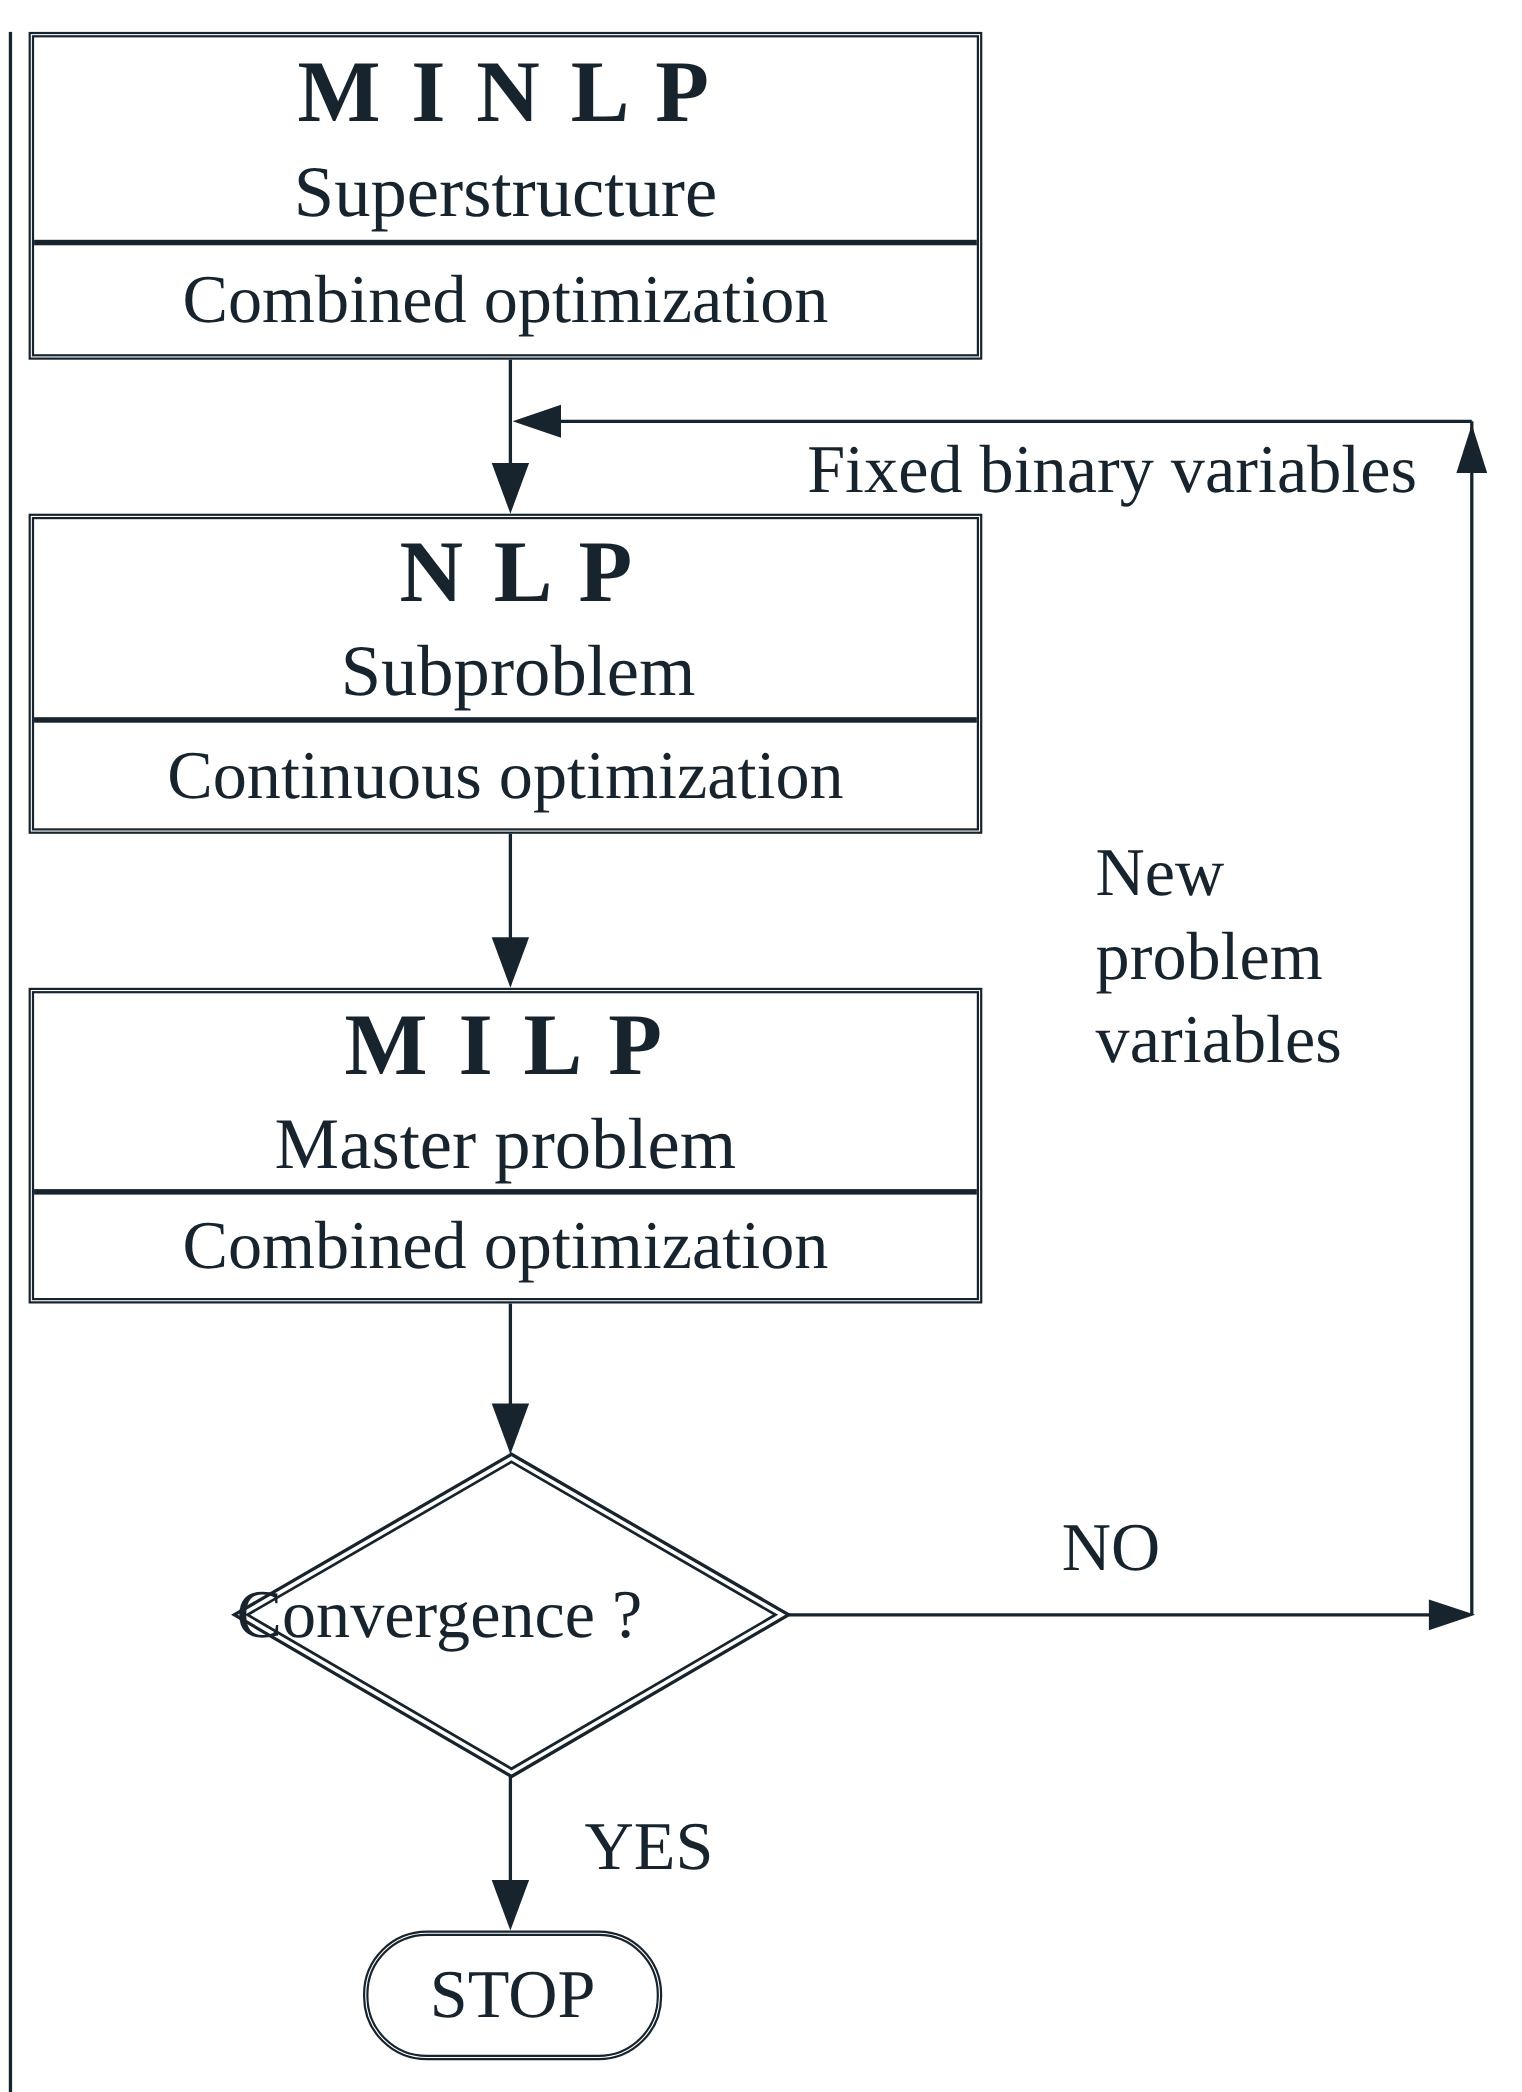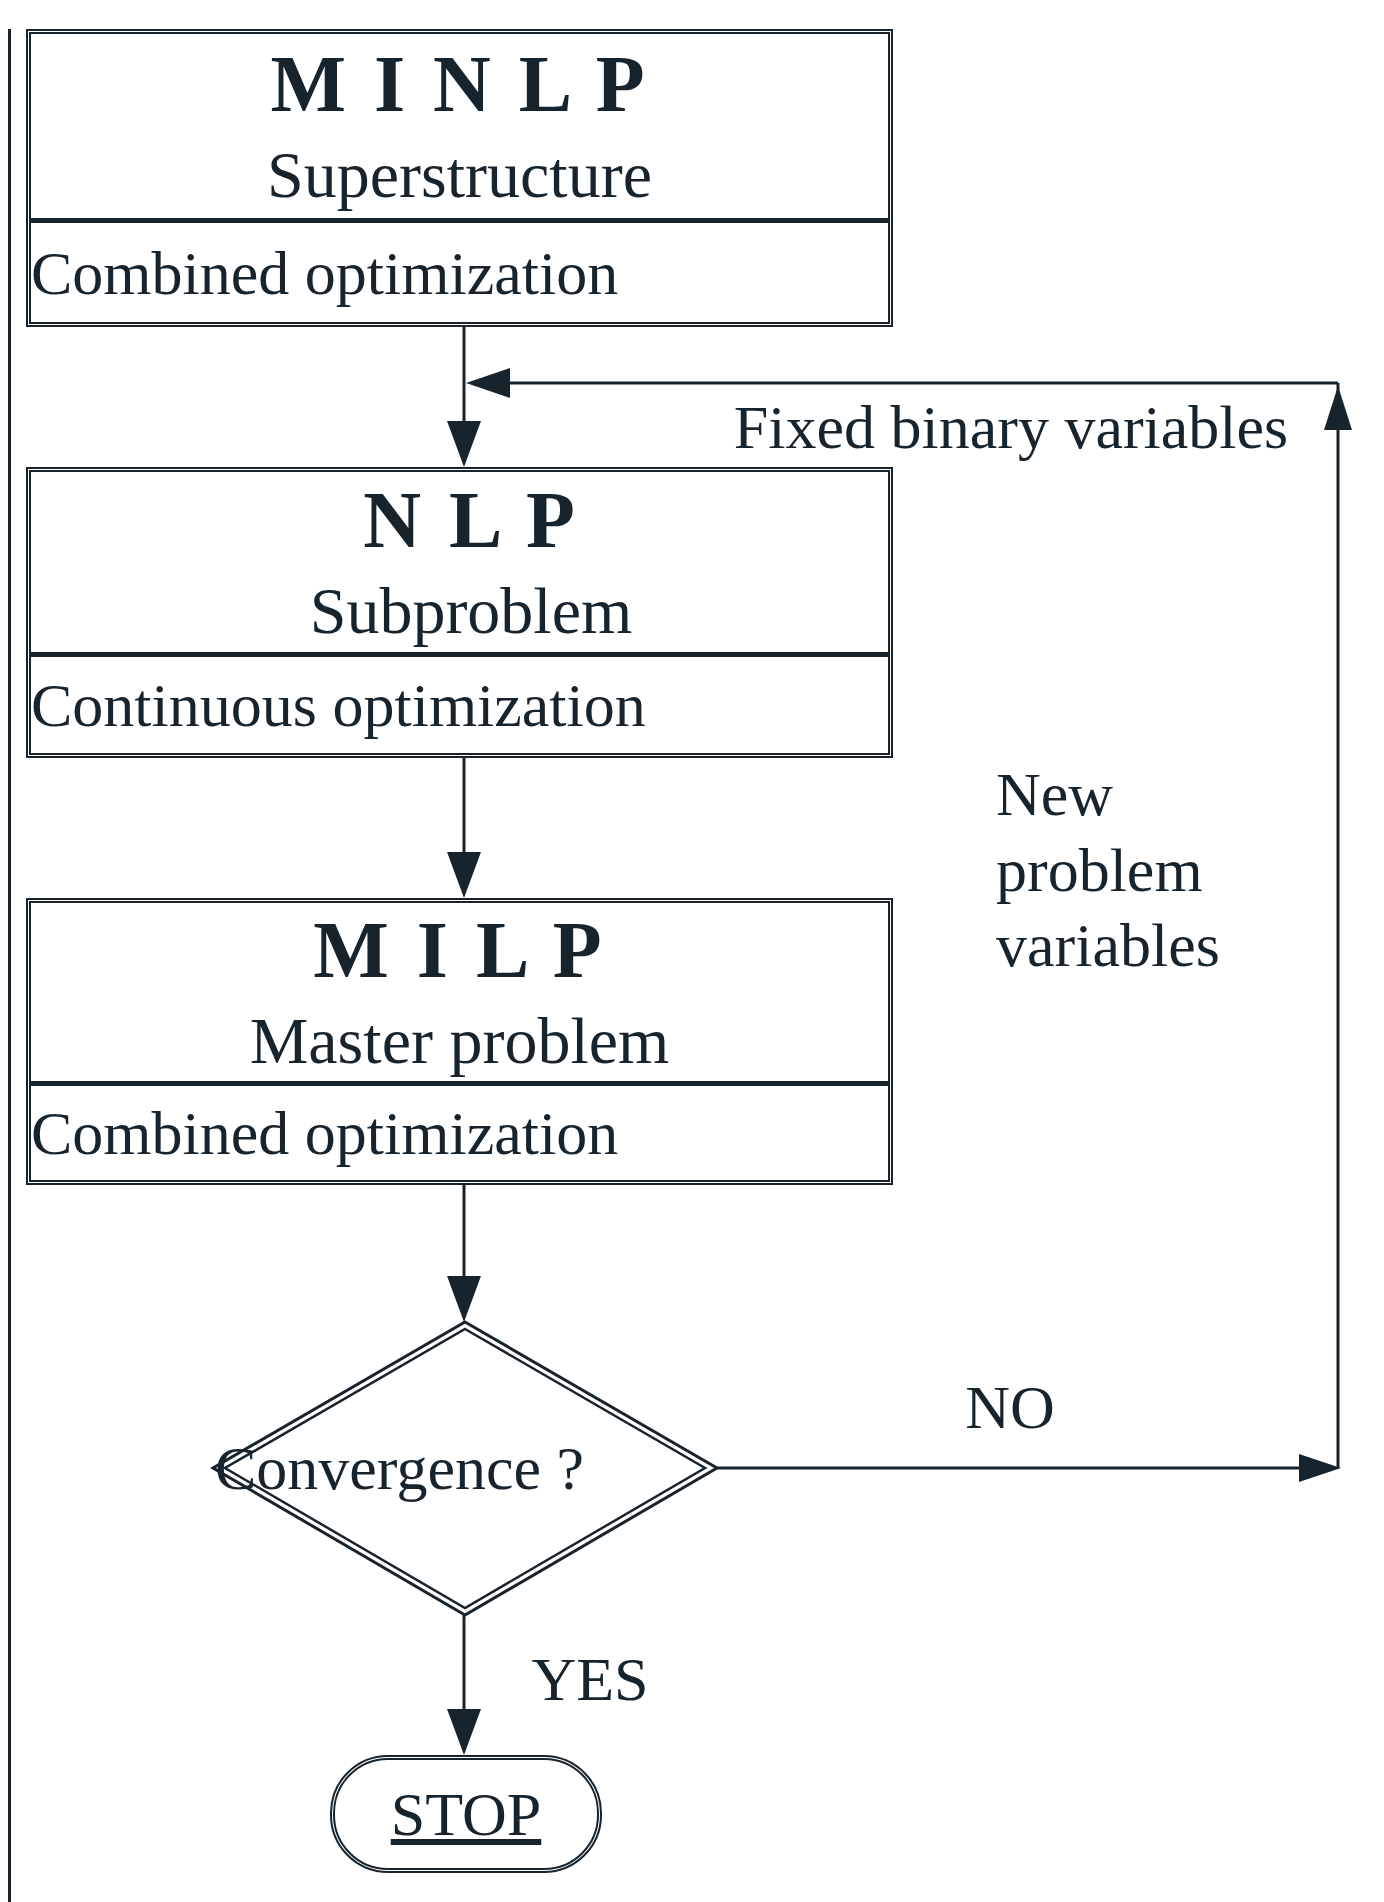--- a/index.html
+++ b/index.html
@@ -21,42 +21,41 @@
     position:absolute; left:26px; width:867px;
     border:5px double var(--ink); background:transparent;
     display:flex; flex-direction:column;
   }
   .box-top {
     display:flex; flex-direction:column; align-items:center;
     justify-content:center; gap:18px;
   }
   .box-bottom {
     flex:1; border-top:5px solid var(--ink);
-    display:flex; align-items:center; justify-content:flex-start;
+    display:flex; align-items:center; justify-content:center;
   }
   .acronym {
     font-size:80px; font-weight:bold; line-height:1;
     letter-spacing:4px; white-space:pre;
   }
   .subtitle { font-size:66px; line-height:1; }
   .section-label { font-size:62px; line-height:1; }
 
   #minlp-box { top:29px;  height:298px; }
   #minlp-box .box-top { height:184px; }
   #nlp-box   { top:467px; height:291px; }
   #nlp-box .box-top { height:180px;padding-left:23px; }
   #milp-box  { top:898px; height:287px; }
   #milp-box .box-top { height:178px; }
 
   .stop-box {
     position:absolute; left:330px; top:1755px; width:272px; height:118px;
     border:5px double var(--ink); border-radius:58px;
     display:flex; align-items:center; justify-content:center;
     font-size:62px;
-    text-decoration:underline;
   }
 
   .edge-label { position:absolute; font-size:62px; line-height:1.22; }
   #fixed-binary-label { left:711px; top:390px; width:600px; text-align:center; }
   #new-binary-label   { left:996px; top:757px; width:330px; text-align:left; white-space:pre-line; }
   #no-label  { left:940px; top:1370px; width:140px; text-align:center; }
   #yes-label { left:490px; top:1642px; width:200px; text-align:center; }
   #convergence-label {
     position:absolute; left:215px; top:1437px; width:500px;
     text-align:left; font-size:62px; line-height:1;

